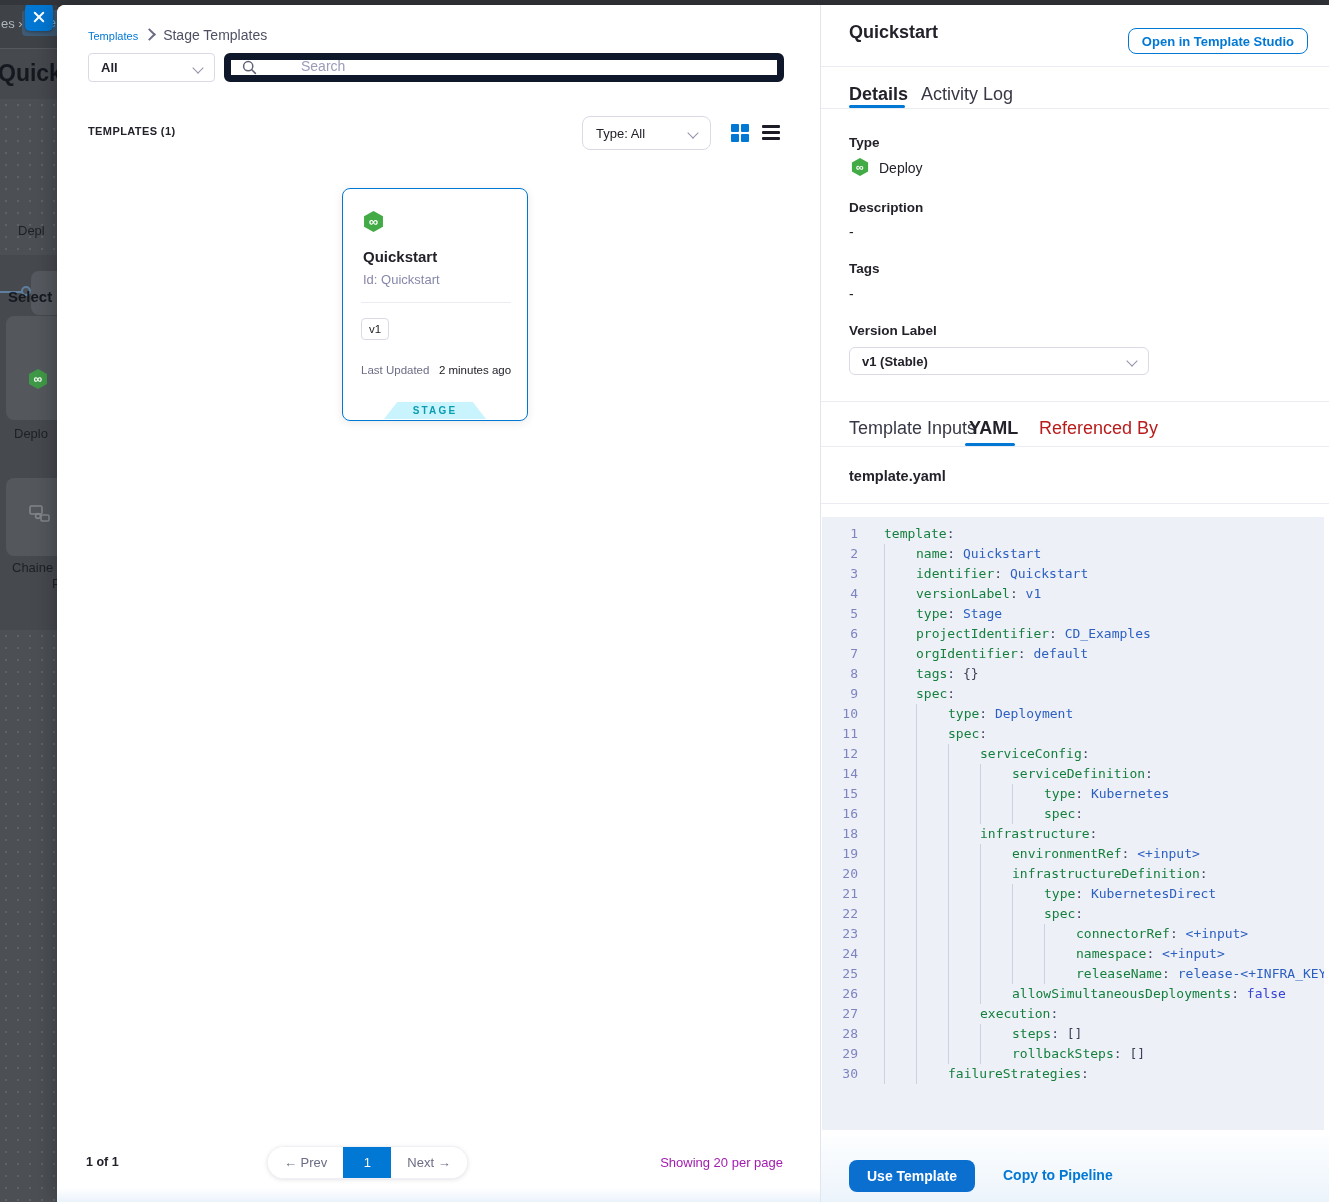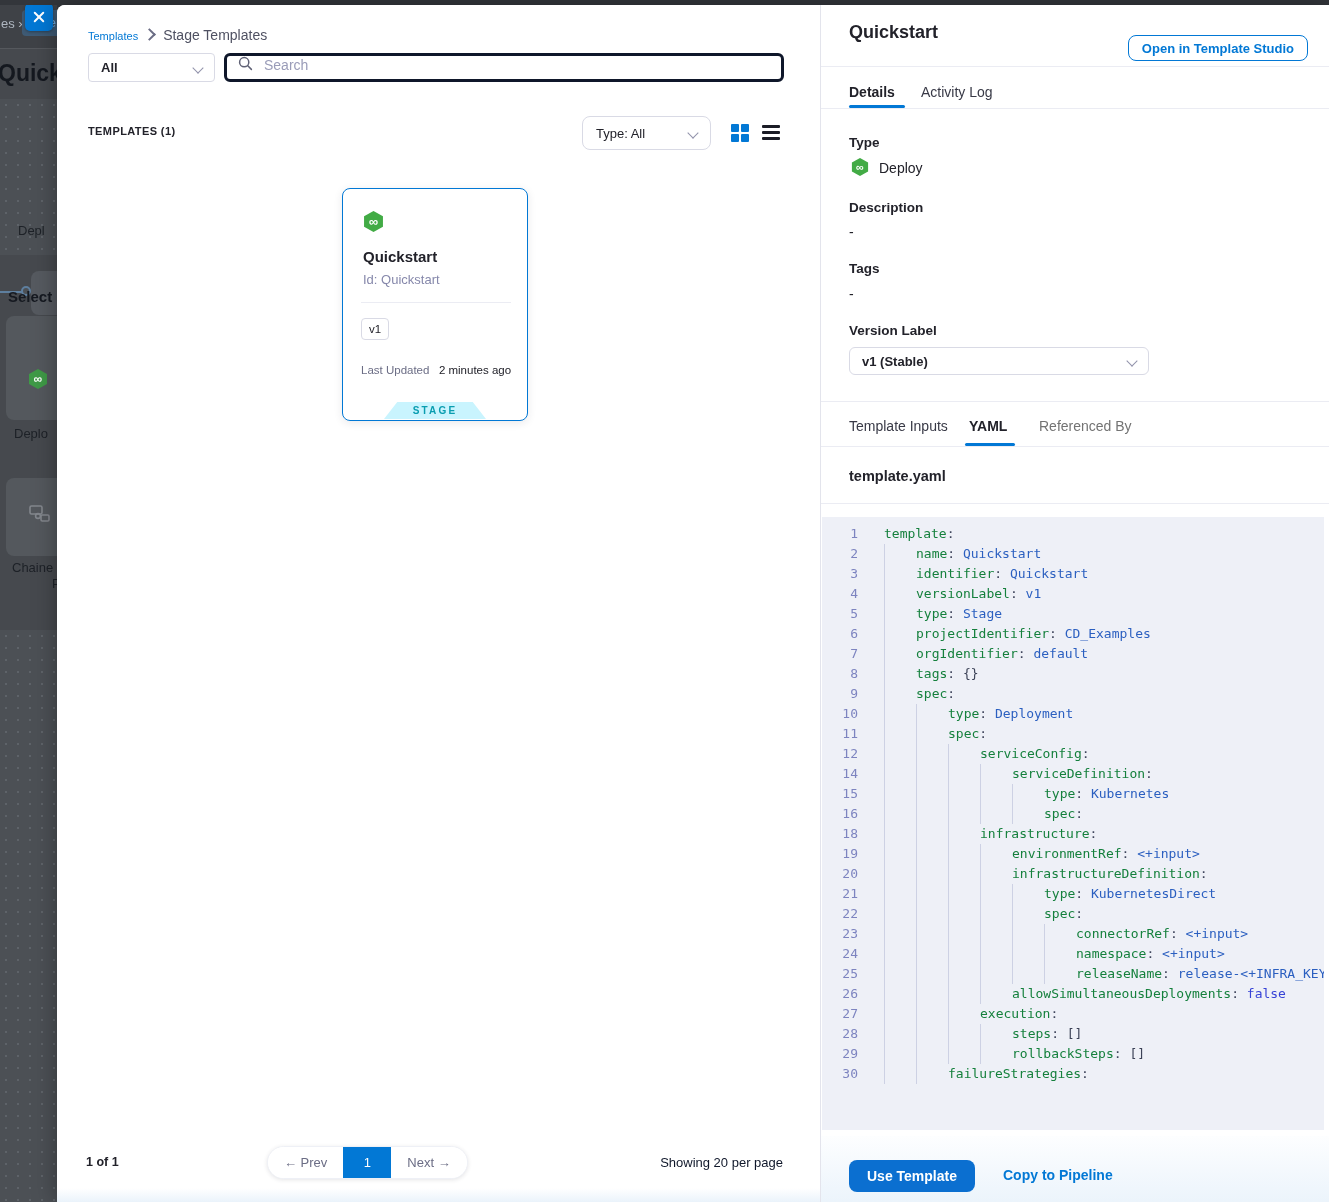--- a/index.html
+++ b/index.html
@@ -34,21 +34,21 @@
   #panel-right{left:763px;top:0;width:509px;height:1197px;background:#fff;border-left:1px solid #e3e4ec;box-sizing:border-box;overflow:hidden;}
 
   
   .crumb-root{color:#0278d5;font-size:11px;font-weight:500;}
   .crumb-cur{color:#4f5162;font-size:14px;}
   .chev{display:inline-block;width:7px;height:7px;border-right:2px solid #6b6d85;border-bottom:2px solid #6b6d85;transform:rotate(-45deg);margin:0 9px 1px 7px;}
   .chev-down{display:inline-block;width:7px;height:7px;border-right:1.6px solid #9293ab;border-bottom:1.6px solid #9293ab;transform:rotate(45deg);}
 
   
   .selectbox{box-sizing:border-box;background:#fff;border:1px solid #d9dae5;display:flex;align-items:center;justify-content:space-between;cursor:pointer;}
-  .searchbox{box-sizing:border-box;background:#fff;border:3px solid #0f172a;border-radius:6px;display:flex;align-items:flex-start;}
+  .searchbox{box-sizing:border-box;background:#fff;border:7px solid #0f172a;border-radius:6px;display:flex;align-items:flex-end;gap:33px;}
   .searchbox input{border:none;outline:none;flex:1;font-size:14px;color:#22222a;font-family:inherit;background:transparent;}
   .searchbox input::placeholder{color:#9a9cb8;}
 
   .count-label{font-size:11px;font-weight:bold;color:#22222a;letter-spacing:.4px;}
 
   
   .gridicon{display:grid;grid-template-columns:8px 8px;grid-template-rows:8px 8px;gap:2px;}
   .gridicon b{background:#0278d5;border-radius:1px;}
   .listicon b{display:block;width:18px;height:3px;background:#1b1c26;border-radius:1px;margin-bottom:3px;}
 
@@ -60,29 +60,29 @@
   .vchip{display:inline-block;border:1px solid #d9dae5;border-radius:4px;padding:4px 7px;font-size:11.5px;color:#22222a;background:#fff;}
   .lu-label{font-size:11.5px;color:#6b6d85;}
   .lu-value{font-size:11.5px;color:#22222a;}
   .stage-badge{left:41px;bottom:1px;width:102px;height:17px;background:#c9f4fe;clip-path:polygon(0 100%,13% 0,87% 0,100% 100%);text-align:center;line-height:18px;font-size:10px;font-weight:bold;letter-spacing:2.2px;color:#0a9db0;}
 
   
   .pagerow{font-size:12.5px;font-weight:bold;color:#22222a;}
   .pill{display:flex;align-items:stretch;height:31px;background:#fff;border:1px solid #eef0f6;border-radius:17px;overflow:hidden;box-shadow:0 1px 4px rgba(40,41,61,.12);}
   .pill .pbtn{display:flex;align-items:center;padding:0 16px;font-size:13px;color:#6b6d85;background:#fff;cursor:pointer;}
   .pill .pcur{display:flex;align-items:center;justify-content:center;width:48px;background:#0278d5;color:#fff;font-size:13px;cursor:pointer;}
-  .showing{font-size:13px;color:#0f172a;}
+  .showing{font-size:13px;color:#a21caf;}
 
   
   .rp-title{font-size:18px;font-weight:bold;color:#22222a;}
   .ots-btn{box-sizing:border-box;height:26px;padding:0 13px;border:1.5px solid #0278d5;border-radius:8px;background:#fff;color:#0278d5;font-size:13px;font-weight:bold;line-height:23px;cursor:pointer;}
   .hdiv{height:1px;background:#ebecf3;}
-  .tab{font-size:14px;color:#383946;cursor:pointer;}
+  .tab{font-size:18px;color:#383946;cursor:pointer;}
   .tab.active{color:#22222a;font-weight:bold;}
-  .tab.muted{color:#737373;}
+  .tab.muted{color:#b91c1c;}
   .tab-underline{height:3px;background:#0278d5;border-radius:2px;}
   .fld-label{font-size:13.5px;font-weight:bold;color:#22222a;}
   .fld-value{font-size:14px;color:#22222a;}
   .vselect{left:28px;width:300px;height:28px;border-radius:6px;padding:0 12px;}
   .vselect span{font-size:13px;font-weight:bold;color:#22222a;}
   .fname{font-size:14.5px;font-weight:bold;color:#22222a;}
 
   
   #yaml-block{left:1px;top:512px;width:502px;height:613px;background:#eef0f7;overflow:hidden;padding-top:7px;box-sizing:border-box;}
   .yline{display:flex;height:20px;line-height:20px;font-family:"DejaVu Sans Mono","Liberation Mono",monospace;font-size:13px;white-space:pre;}
@@ -199,21 +199,21 @@
         <span class="pbtn">← Prev</span>
         <span class="pcur">1</span>
         <span class="pbtn">Next →</span>
       </div>
       <div class="abs showing" style="right:37px;top:1150px;">Showing 20 per page</div>
       <div id="mid-bottom-fade" class="abs"></div>
     </div>
 
     <div id="panel-right" class="abs">
       <div class="abs rp-title" style="left:28px;top:17px;">Quickstart</div>
-      <button class="abs ots-btn" style="right:21px;top:30px;">Open in Template Studio</button>
+      <button class="abs ots-btn" style="right:21px;top:23px;">Open in Template Studio</button>
       <div class="abs hdiv" style="left:0;top:61px;width:509px;"></div>
 
       <span class="abs tab active" style="left:28px;top:79px;">Details</span>
       <span class="abs tab" style="left:100px;top:79px;">Activity Log</span>
       <div class="abs tab-underline" style="left:28px;top:100px;width:56px;"></div>
       <div class="abs hdiv" style="left:0;top:103px;width:509px;"></div>
 
       <div class="abs fld-label" style="left:28px;top:130px;">Type</div>
       <span class="abs hexicon" style="left:30px;top:153px;width:18px;height:18px;font-size:11px;line-height:18px;">∞</span>
       <div class="abs fld-value" style="left:58px;top:155px;">Deploy</div>

